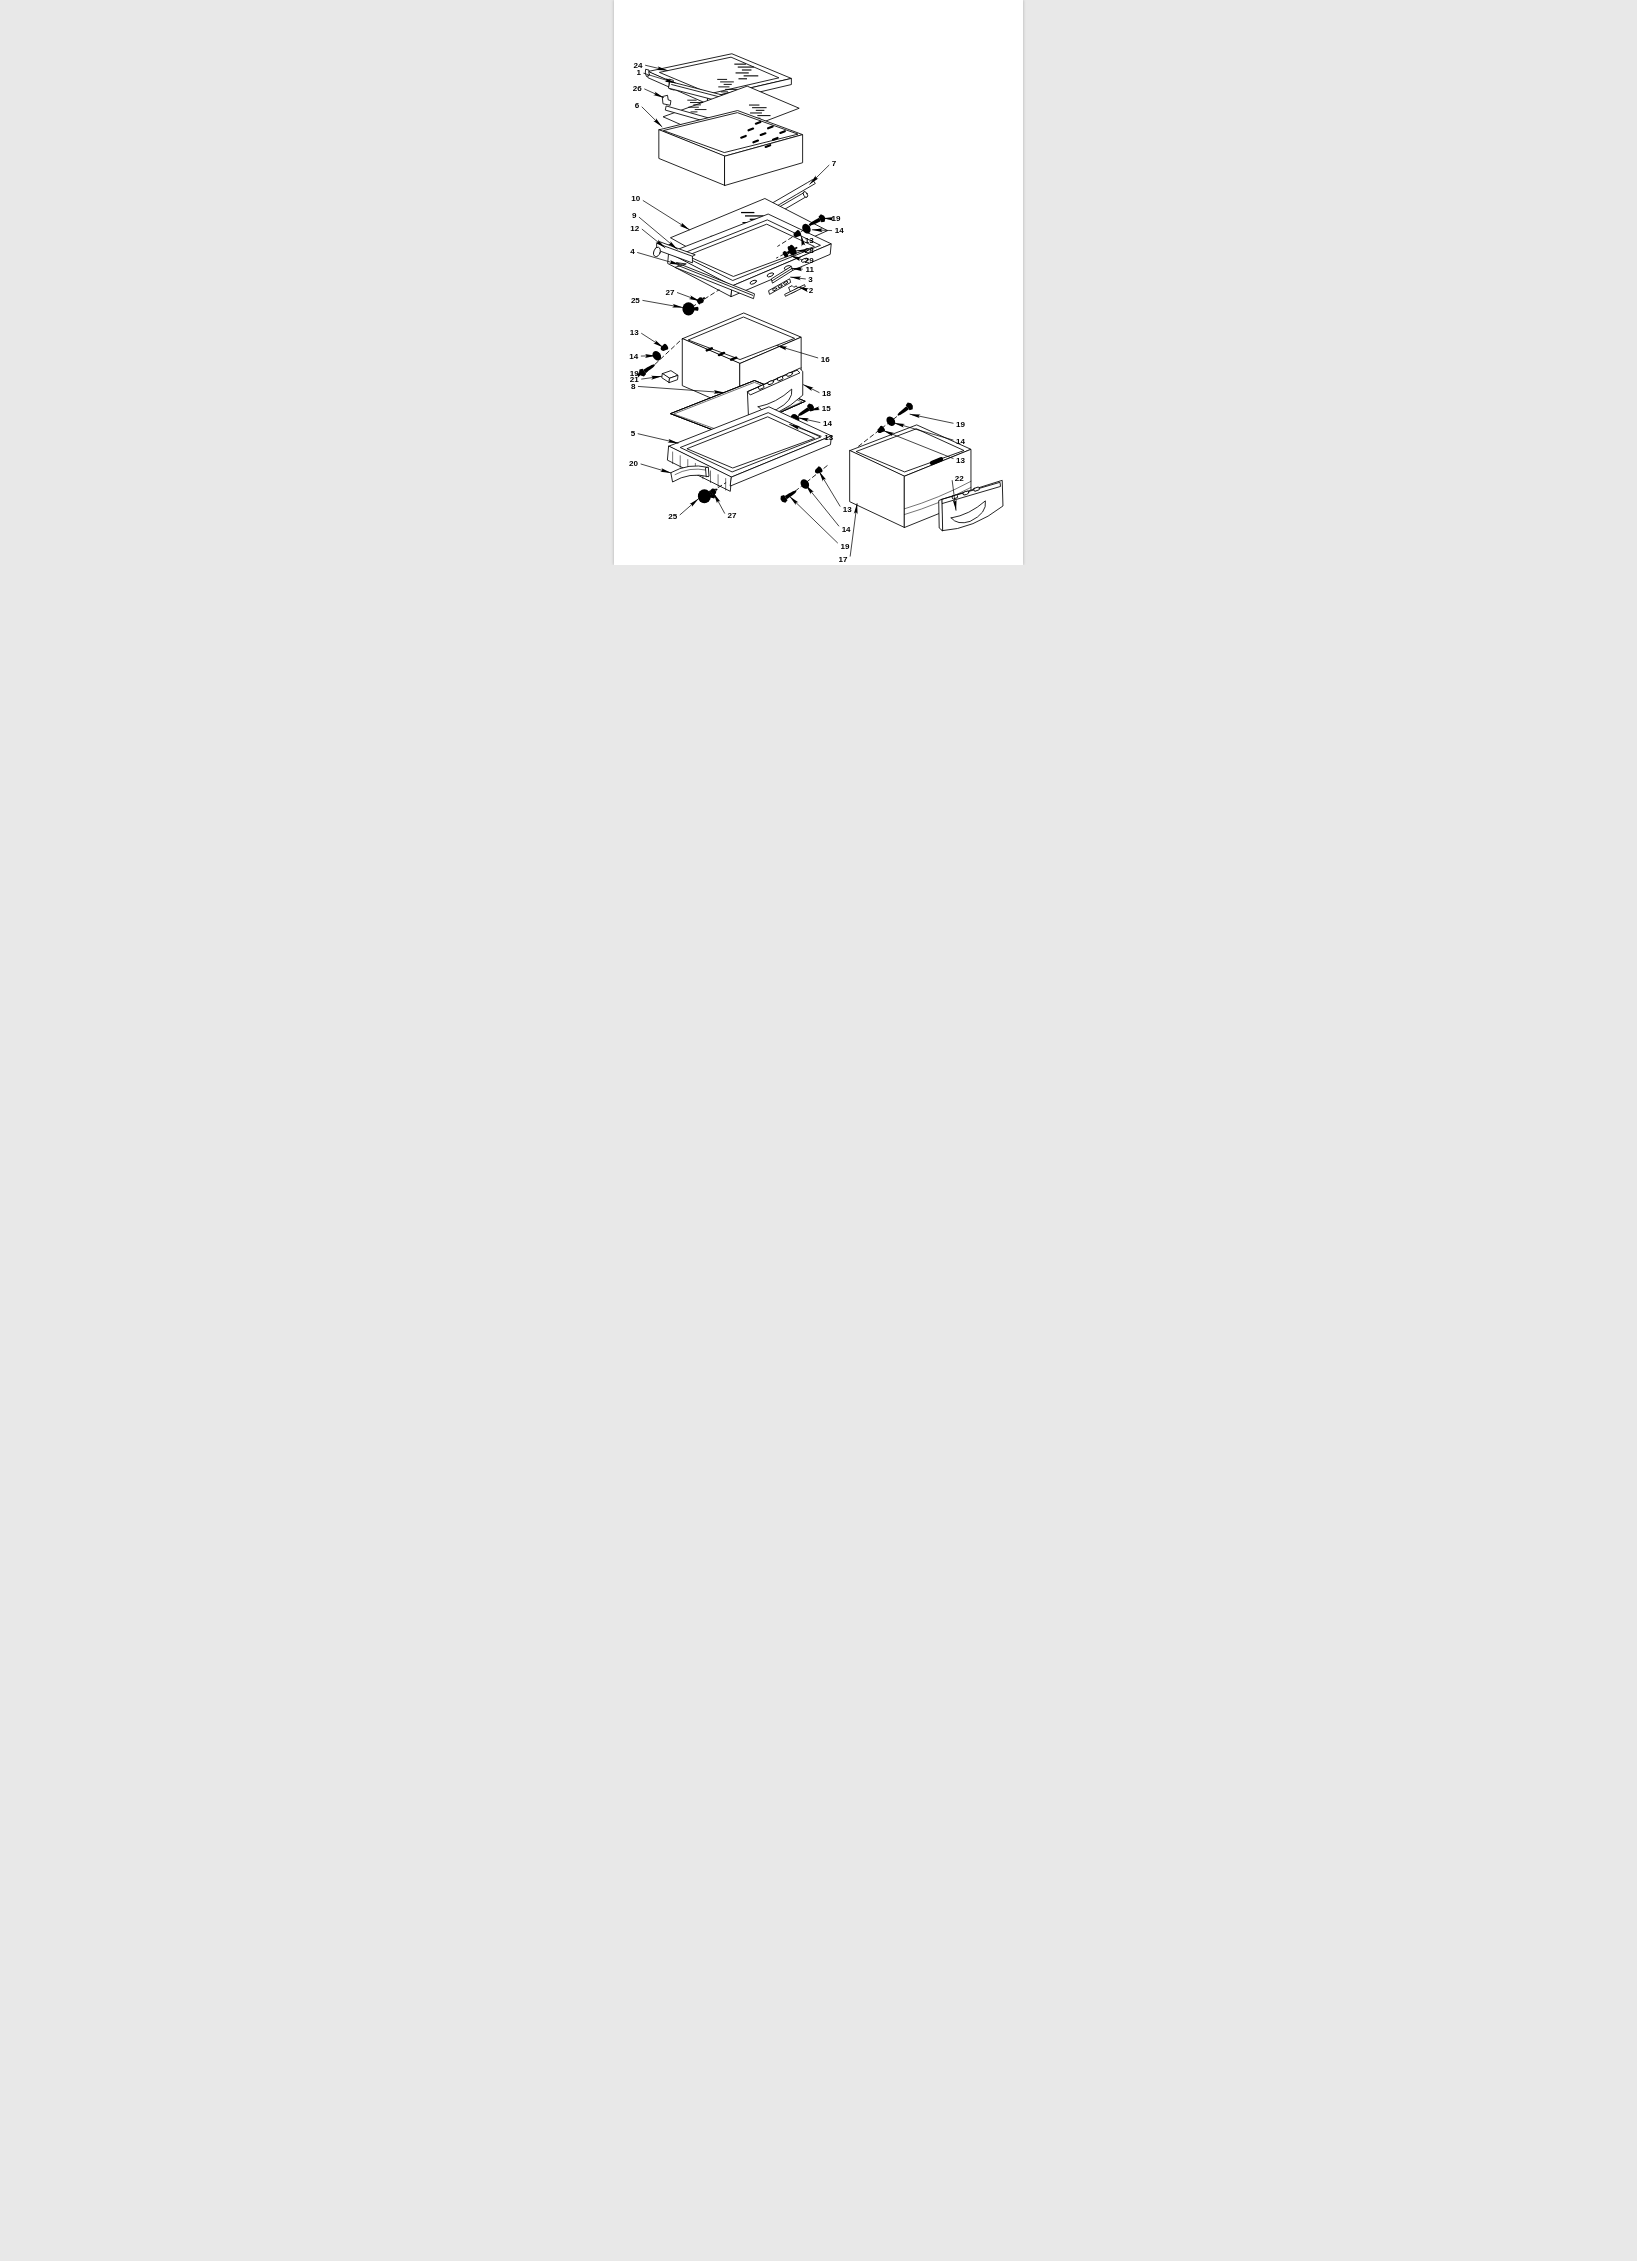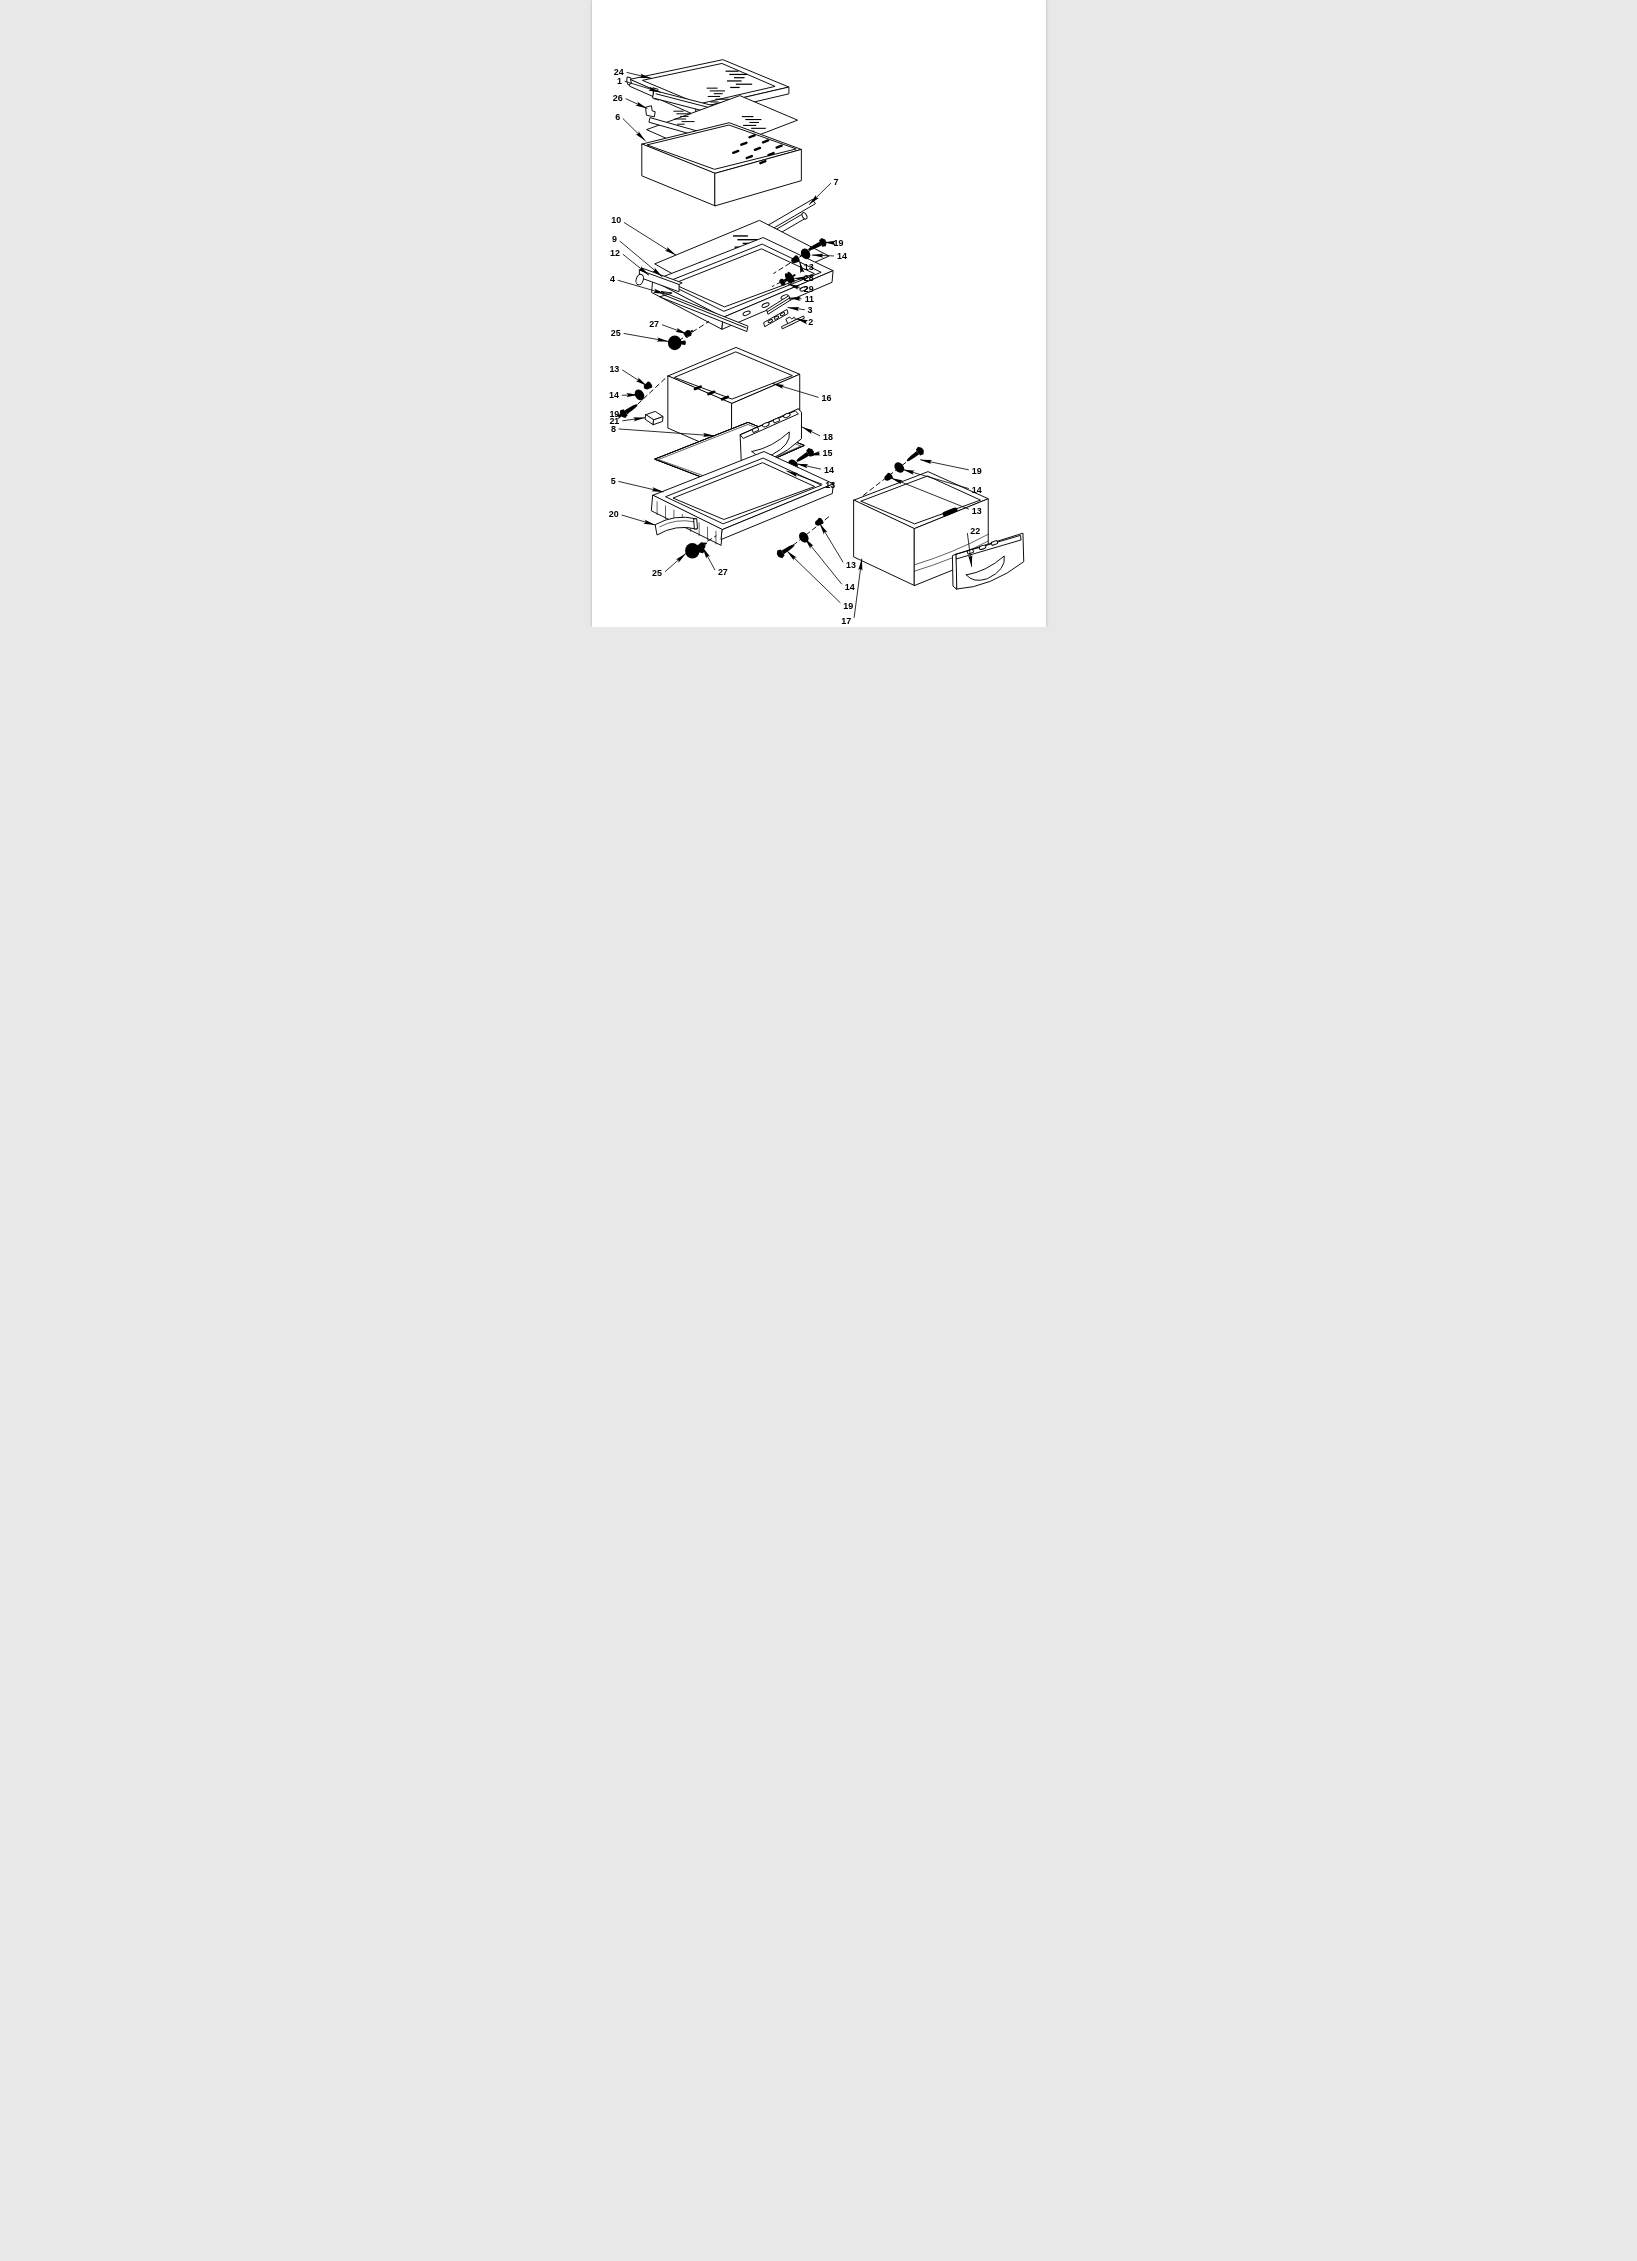--- a/index.html
+++ b/index.html
@@ -1,16 +1,16 @@
 <!DOCTYPE html>
 <html style="font-size:7.8px"><head>
 <meta charset="utf-8">
 <style>
   html,body{margin:0;padding:0;background:#e8e8e8;font-family:"Liberation Sans",sans-serif;}
-  .page{width:454px;max-width:100%;margin:0 auto;background:#4c1d95;box-shadow:0 0 2.9px rgba(0,0,0,.25);}
+  .page{width:409px;max-width:100%;margin:0 auto;background:#4c1d95;box-shadow:0 0 2.9px rgba(0,0,0,.25);}
   svg{display:block;width:100%;height:auto;background:#ffffff;}
   .part path,.part rect,.part ellipse,.part circle,.part line,.part polyline{
     fill:#ffffff;stroke:#000000;stroke-width:7;stroke-linejoin:round;stroke-linecap:round;}
   .part .ln{fill:none;}
   .part .thin{stroke-width:4.5;fill:none;}
   .hatchln{stroke:#000;stroke-width:9;fill:none;stroke-linecap:butt;}
   .dash{fill:none;stroke:#000;stroke-width:6;stroke-dasharray:34 26;}
   .callout-line{stroke:#000;stroke-width:6;fill:none;}
   .callout-text{font-family:"Liberation Sans",sans-serif;font-weight:700;font-size:66px;fill:#000;}
 </style>

